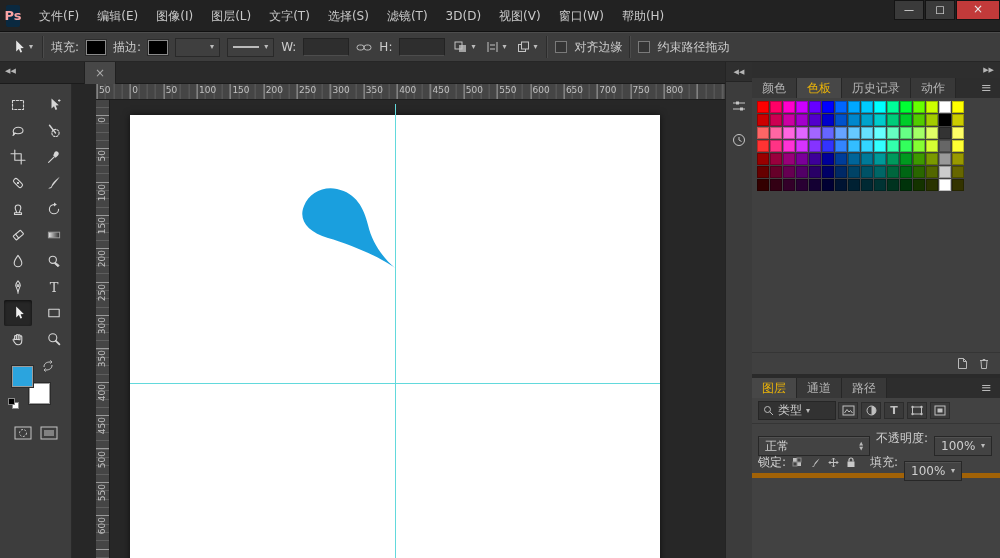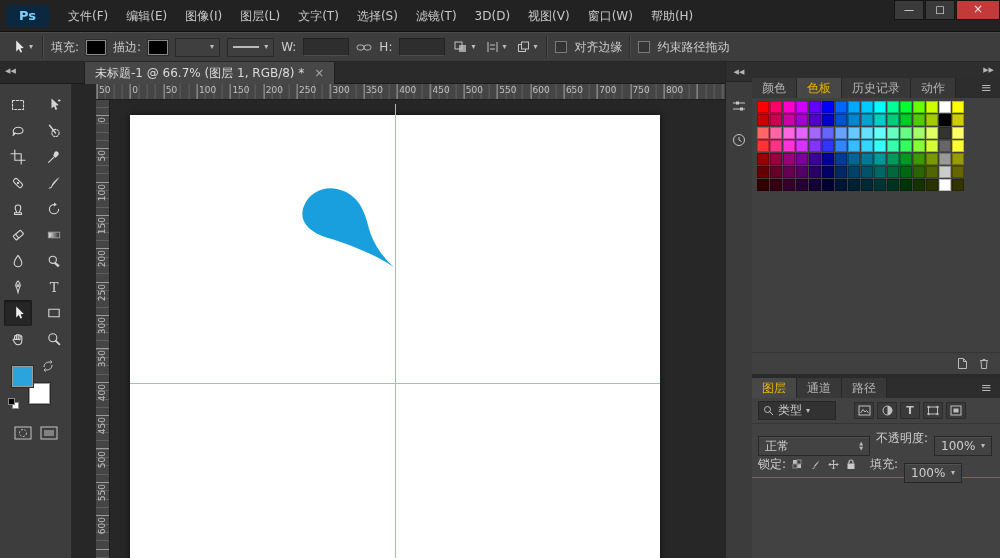--- a/index.html
+++ b/index.html
@@ -6,21 +6,21 @@
   html,body { background:#191919; }
   #app {
     position:relative; width:1000px; height:558px; overflow:hidden;
     background:#272727; font-family:"DejaVu Sans", sans-serif;
     font-size:12px; color:#cfcfcf; user-select:none;
   }
   svg { display:block; }
 
   
   .menubar { position:absolute; left:0; top:0; width:100%; height:32px; background:#222222; border-bottom:1px solid #111; display:flex; align-items:center; z-index:9; }
-  .ps-logo { width:43px; height:22px; margin:0 10px 0 6px; background:#0a2940; color:#7dd3fc; font-weight:bold; font-size:13px; display:flex; align-items:center; justify-content:center; border-radius:2px; }
+  .ps-logo { width:14px; height:22px; margin:0 10px 0 6px; background:#0a2940; color:#fca5a5; font-weight:bold; font-size:13px; display:flex; align-items:center; justify-content:center; border-radius:2px; }
   .menu-item { padding:0 9px; line-height:32px; color:#c9c9c9; }
   .win-controls { margin-left:auto; align-self:flex-start; display:flex; gap:1px; }
   .win-btn { width:30px; height:20px; background:#3a3a3a; border:1px solid #141414; color:#e9e9e9; font-size:10px; text-align:center; line-height:17px; }
   .win-btn.close { width:44px; background:#c23a3a; font-size:12px; }
 
   
   .optionsbar { position:absolute; top:32px; left:0; width:100%; height:30px; background:#3d3d3d; border-top:1px solid #4d4d4d; border-bottom:1px solid #262626; display:flex; align-items:center; gap:7px; padding:0 8px; z-index:8; }
   .ob-sep { width:2px; height:22px; border-left:1px solid #2c2c2c; border-right:1px solid #4b4b4b; }
   .ob-label { color:#cccccc; }
   .ob-swatch { width:20px; height:15px; background:#000; border:1px solid #8a8a8a; box-shadow:0 0 0 1px #2c2c2c; }
@@ -85,31 +85,31 @@
   .ptab { padding:0 10px; height:20px; line-height:20px; color:#b4b4b4; background:#383838; border-right:1px solid #262626; }
   .ptab.active { background:#474747; color:#eab308; }
   .ptab-menu { margin-left:auto; color:#b9b9b9; padding:0 8px; line-height:20px; font-size:13px; }
   .swatches-body { height:276px; background:#404040; position:relative; }
   .swatch-grid { position:absolute; left:5px; top:3px; display:grid; grid-template-columns:repeat(16,12px); grid-auto-rows:12px; gap:1px; }
   .swatch { width:12px; height:12px; box-shadow:inset 0 0 0 1px rgba(0,0,0,.25); }
   .swatches-footer { position:absolute; left:0; right:0; bottom:0; height:22px; border-top:1px solid #353535; display:flex; justify-content:flex-end; align-items:center; gap:10px; padding-right:10px; }
   .panel-divider { height:4px; background:#2a2a2a; }
   .layers-group { flex:1; display:flex; flex-direction:column; background:#424242; }
   .layers-body { flex:1; display:flex; flex-direction:column; color:#cfcfcf; }
-  .filter-row { height:26px; display:flex; align-items:center; gap:16px; padding:0 6px; border-bottom:1px solid #353535; }
+  .filter-row { height:26px; display:flex; align-items:center; gap:0; padding:0 6px; border-bottom:1px solid #353535; }
   .filter-combo { width:78px; height:19px; background:#323232; border:1px solid #262626; display:flex; align-items:center; gap:4px; padding:0 4px; }
   .filter-icons { display:flex; gap:3px; margin-left:2px; }
   .ficon { width:20px; height:17px; display:flex; align-items:center; justify-content:center; background:#3a3a3a; border:1px solid #2c2c2c; color:#c0c0c0; font-size:11px; font-weight:bold; }
   .blend-row { height:28px; display:flex; align-items:center; gap:6px; padding:0 6px; }
   .combo { height:20px; background:#434343; border:1px solid #272727; box-shadow:inset 0 1px 0 rgba(255,255,255,.08); display:flex; align-items:center; gap:5px; padding:0 6px;margin-top:16px; }
   .combo .grow { flex:1; }
   .spin { display:flex; flex-direction:column; font-size:5px; line-height:5px; color:#bbb; }
   .blend-combo { width:112px; }
   .pct-combo { width:58px; }
-  .lock-row { height:26px; display:flex; align-items:center; gap:6px; padding:0 6px; border-bottom:1px solid #a16207; }
+  .lock-row { height:26px; display:flex; align-items:center; gap:6px; padding:0 6px; border-bottom:5px solid #a16207; }
   .lock-icons { display:flex; gap:7px; align-items:center; }
   .layer-row { height:38px; display:flex; align-items:center; background:#424242; border-bottom:1px solid #383838; }
   .layer-row.selected { background:#566879; border-bottom-color:#47586a; }
   .eye-cell { width:26px; align-self:stretch; display:flex; align-items:center; justify-content:center; border-right:1px solid #373737; }
   .layer-row.selected .eye-cell { border-right-color:#49596a; }
   .thumb { width:34px; height:30px; margin:0 9px; border:1px solid #a8a8a8; background:#fff; }
   .thumb.checker { background-color:#fff;
     background-image:linear-gradient(45deg,#c3c3c3 25%,transparent 25%,transparent 75%,#c3c3c3 75%),
                      linear-gradient(45deg,#c3c3c3 25%,transparent 25%,transparent 75%,#c3c3c3 75%);
     background-size:10px 10px; background-position:0 0,5px 5px; }
@@ -204,21 +204,20 @@
     <span class="ob-check"></span>
     <span class="ob-label">对齐边缘</span>
     <span class="ob-sep"></span>
     <span class="ob-check"></span>
     <span class="ob-label">约束路径拖动</span>
   </div>
 
   <div class="tabbar">
     <span class="collapse-btn">◀◀</span>
     <div class="doc-tab">
-      <span>未标题-1 @ 66.7% (图层 1, RGB/8) *</span>
       <span class="tab-close">×</span>
     </div>
   </div>
 
   <div class="toolbox">
     <div class="tools-grid">
         <div class="tool">
           <span>
             <svg width="16" height="16" viewBox="0 0 16 16">
               <g stroke="#d6d6d6" stroke-width="1.1" fill="none" stroke-linecap="round" stroke-linejoin="round">

